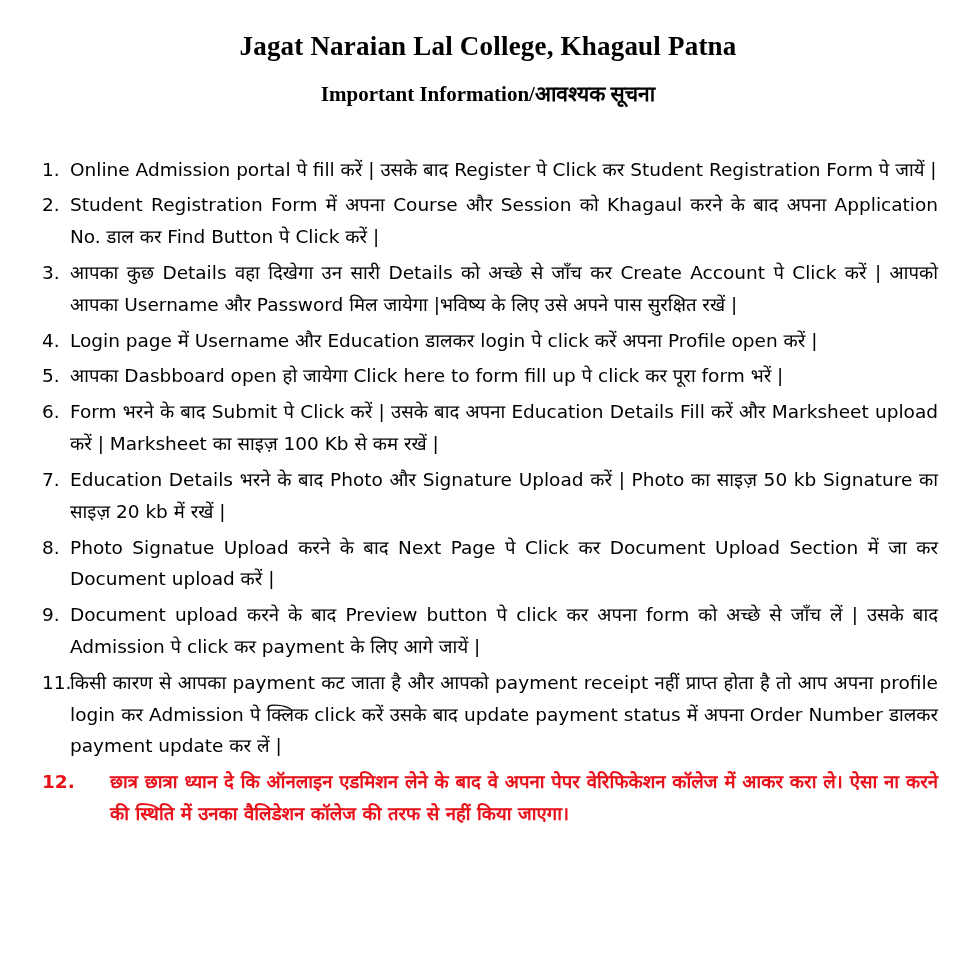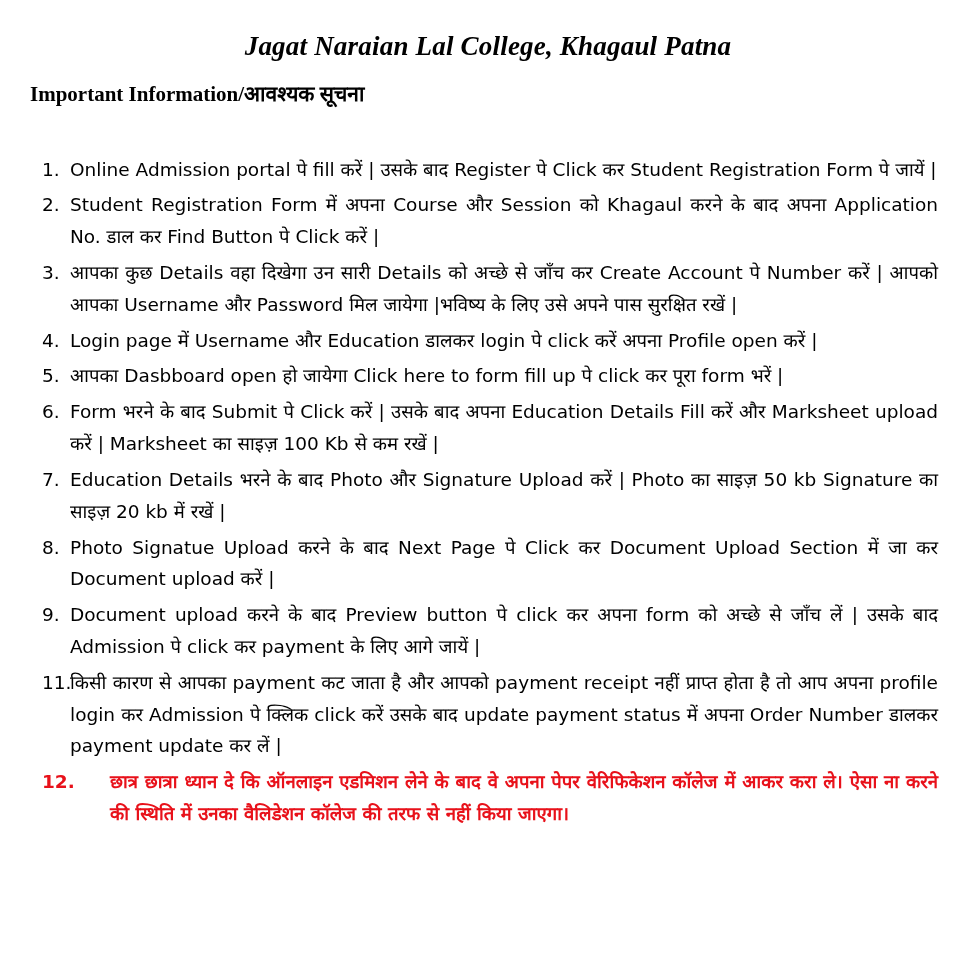--- a/index.html
+++ b/index.html
@@ -20,23 +20,23 @@
     padding: 22px 30px 10px 30px;
   }
   .doc-title {
     text-align: center;
     font-family: "Liberation Serif", serif;
     font-weight: bold;
     font-size: 27px;
     letter-spacing: 0.2px;
     margin: 8px 0 0 0;
     line-height: 1.2;
-    font-style: italic;
   }
   .doc-subtitle {
+    text-align: center;
     font-family: "Liberation Serif", serif;
     font-weight: bold;
     font-size: 21px;
     margin: 20px 0 0 0;
     line-height: 1.2;
   }
   .notice-list {
     margin: 46px 0 0 0;
     padding: 0;
     list-style: none;
@@ -86,21 +86,21 @@
       <li class="notice-item">
         <span class="item-num">1.</span>
         <span class="item-text">Online Admission portal पे fill करें | उसके बाद Register पे Click कर Student Registration Form पे जायें |</span>
       </li>
       <li class="notice-item">
         <span class="item-num">2.</span>
         <span class="item-text">Student Registration Form में अपना Course और Session को Khagaul करने के बाद अपना Application No. डाल कर Find Button पे Click करें |</span>
       </li>
       <li class="notice-item">
         <span class="item-num">3.</span>
-        <span class="item-text">आपका कुछ Details वहा दिखेगा उन सारी Details को अच्छे से जाँच कर Create Account पे Number करें | आपको आपका Username और Password मिल जायेगा |भविष्य के लिए उसे अपने पास सुरक्षित रखें |</span>
+        <span class="item-text">आपका कुछ Details वहा दिखेगा उन सारी Details को अच्छे से जाँच कर Create Account पे Click करें | आपको आपका Username और Password मिल जायेगा |भविष्य के लिए उसे अपने पास सुरक्षित रखें |</span>
       </li>
       <li class="notice-item">
         <span class="item-num">4.</span>
         <span class="item-text">Login page में Username और Education डालकर login पे click करें अपना Profile open करें |</span>
       </li>
       <li class="notice-item">
         <span class="item-num">5.</span>
         <span class="item-text">आपका Dasbboard open हो जायेगा Click here to form fill up पे click कर पूरा form भरें |</span>
       </li>
       <li class="notice-item">

